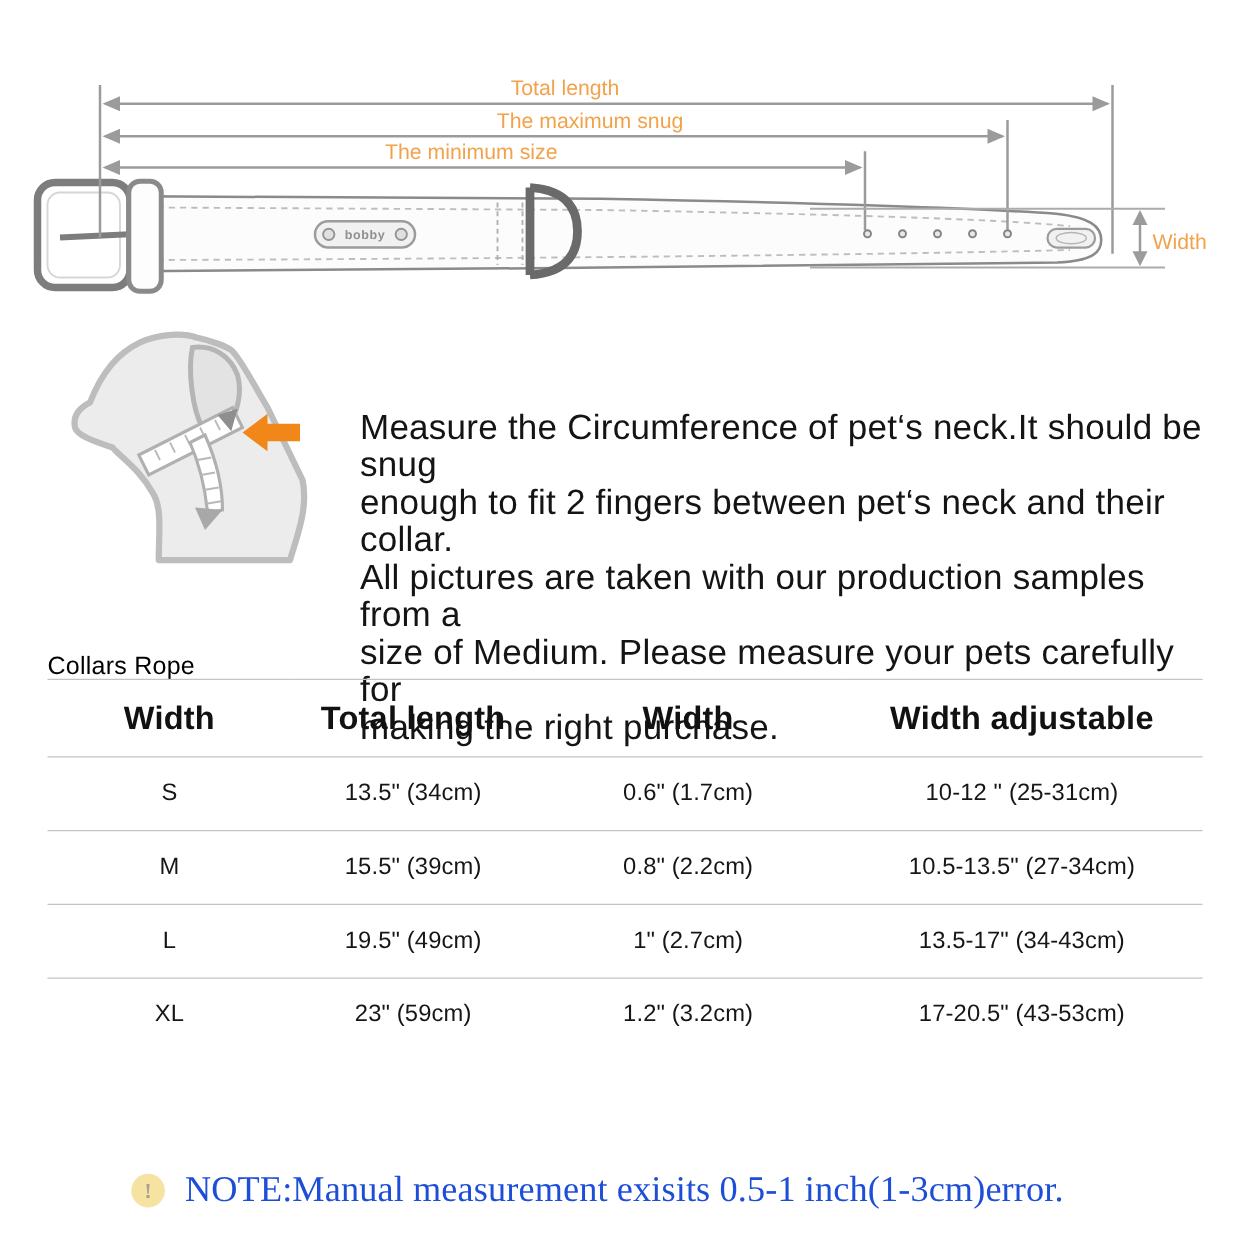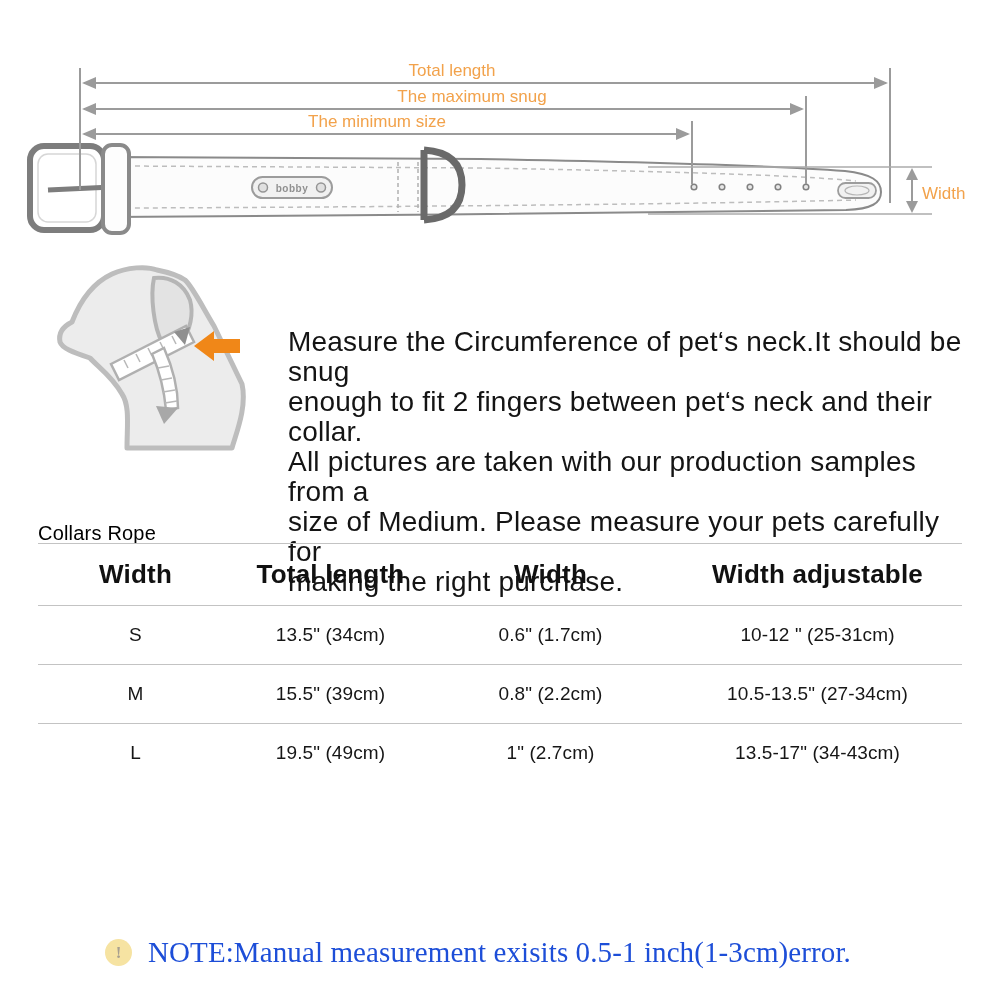--- a/index.html
+++ b/index.html
@@ -199,20 +199,26 @@
       <td>15.5" (39cm)</td>
       <td>0.8" (2.2cm)</td>
       <td>10.5-13.5" (27-34cm)</td>
     </tr>
     <tr>
       <td>L</td>
       <td>19.5" (49cm)</td>
       <td>1" (2.7cm)</td>
       <td>13.5-17" (34-43cm)</td>
     </tr>
+    <tr>
+      <td>XL</td>
+      <td>23" (59cm)</td>
+      <td>1.2" (3.2cm)</td>
+      <td>17-20.5" (43-53cm)</td>
+    </tr>
   </tbody>
     </table>
 
   <div class="note-row">
     <span class="note-icon">!</span>
     <span class="note-text">NOTE:Manual measurement exisits 0.5-1 inch(1-3cm)error.</span>
   </div>
 
 </div>
 

